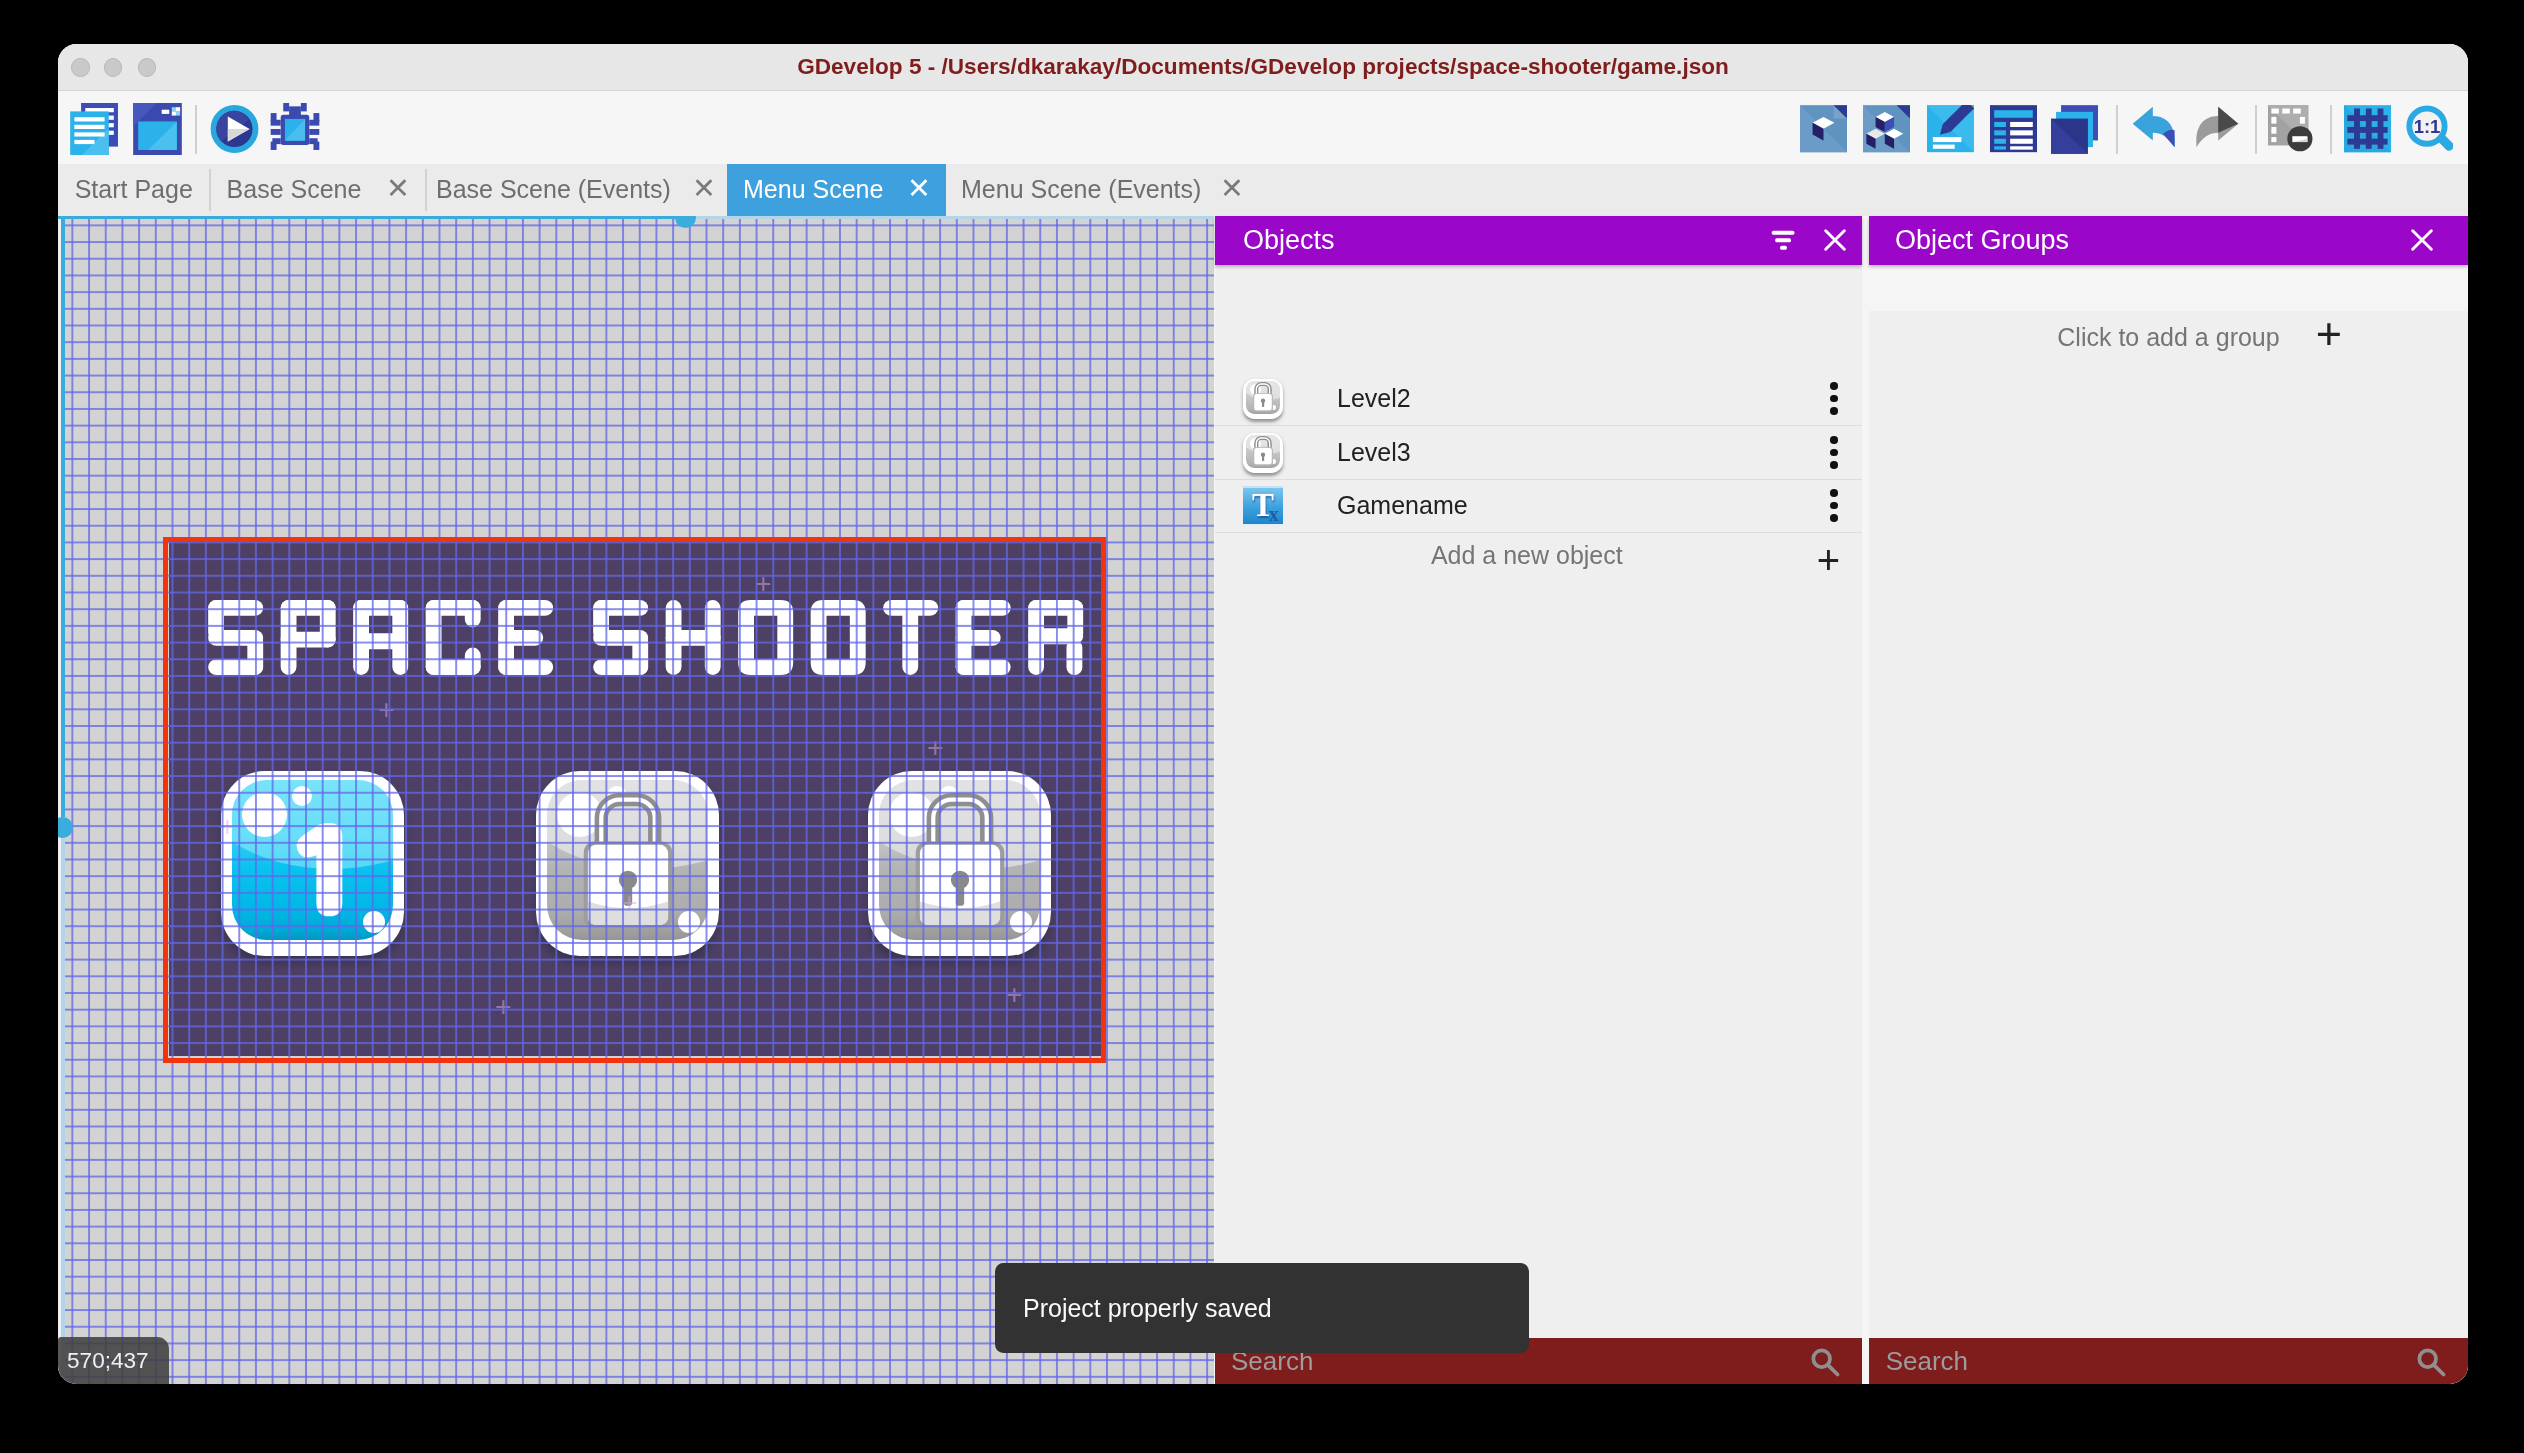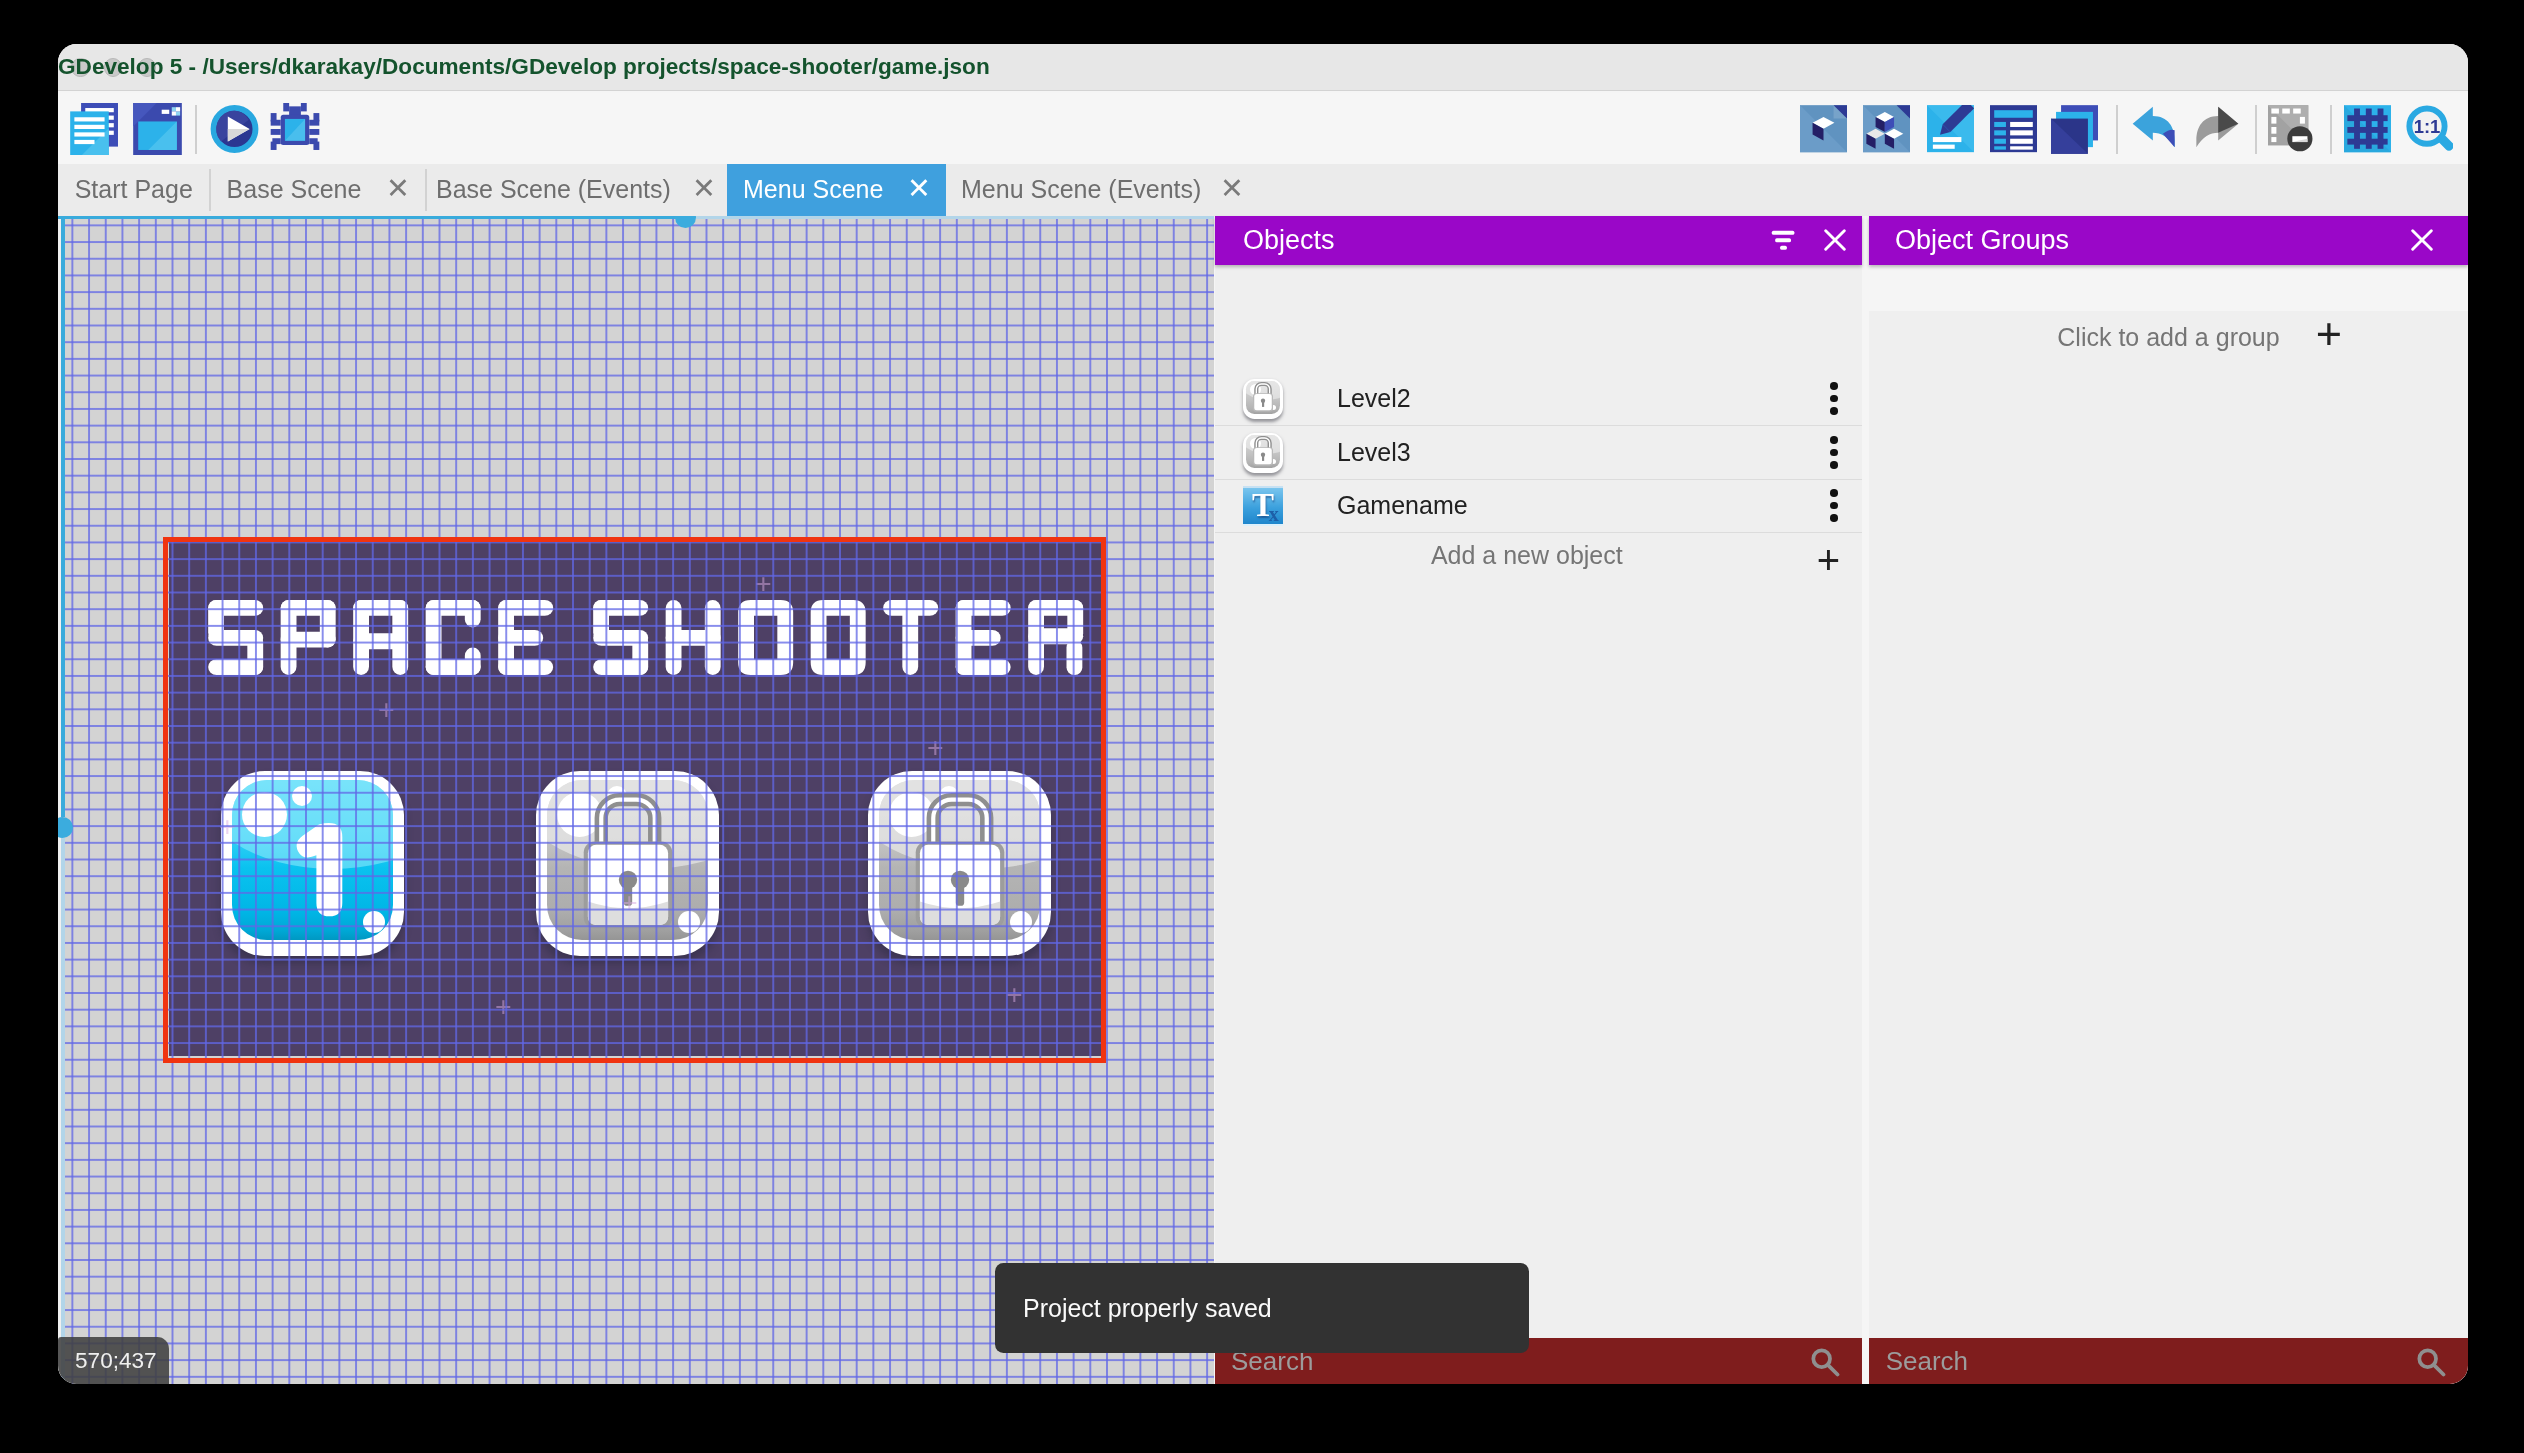--- a/index.html
+++ b/index.html
@@ -7,21 +7,21 @@
   font-family:"Liberation Sans", sans-serif; }
 #window { position:absolute; left:58px; top:44px; width:2410px; height:1340px;
   border-radius:18.4px; background:#f5f5f5; overflow:hidden; }
 
 
 #titlebar { position:absolute; left:0; top:0; width:100%; height:47px;
   background:#e7e7e7; border-bottom:1.7px solid #d3d3d3; }
 #titlebar .light { position:absolute; top:14.2px; width:18.4px; height:18.4px;
   border-radius:50%; background:#c9c9c9; border:0.8px solid #b8b8b8; }
 #title-text { position:absolute; left:0; top:0; width:100%; height:47px;
-  line-height:45px; text-align:left; font-size:22.6px; font-weight:bold; color:#14532d; }
+  line-height:45px; text-align:center; font-size:22.6px; font-weight:bold; color:#7f1d1d; }
 
 
 #toolbar { position:absolute; left:0; top:49px; width:100%; height:71px; background:#f6f6f6; }
 .tbsep { position:absolute; top:11.7px; width:1.7px; height:49px; background:#cfcfcf; }
 .ticon { position:absolute; top:11.7px; }
 
 
 #tabbar { position:absolute; left:0; top:120px; width:100%; height:52px; background:#ebebeb; }
 .tab { position:absolute; top:0; height:52px; font-size:25px; color:#6e6e6e; }
 .tab .lbl { position:absolute; top:0; height:52px; line-height:50px; }
@@ -47,21 +47,21 @@
 #hsb-dark  { position:absolute; left:0; top:-0.8px; width:618px; height:4.2px; background:#39abdc; z-index:7;}
 #hsb-light { position:absolute; left:638px; top:-0.8px; width:518px; height:4.2px; background:#b2d5e9; z-index:7;}
 #hsb-dot   { position:absolute; left:617px; top:-9.2px; width:21px; height:21px; border-radius:50%; background:#3bacde; z-index:7;}
 #vsb-dark  { position:absolute; left:2.5px; top:1.7px; width:4.2px; height:599px; background:#39abdc; z-index:7;}
 #vsb-light { position:absolute; left:2.5px; top:621px; width:4.2px; height:548px; background:#b2d5e9; z-index:7;}
 #vsb-dot   { position:absolute; left:-5.9px; top:601px; width:21px; height:21px; border-radius:50%; background:#3bacde; z-index:7;}
 
 
 #coords { position:absolute; left:0; top:1121px; width:111px; height:48px;
   background:rgba(64,64,64,0.88); border-radius:3.3px 11.7px 0 0; z-index:8;
-  color:#efefef; font-size:22.6px; line-height:47px; padding-left:17px; }
+  color:#efefef; font-size:22.6px; line-height:47px; padding-left:9px; }
 
 
 .panel-hdr { position:absolute; top:172px; height:49px; background:#9a07c8;
   color:#fff; z-index:4; box-shadow:0 1.7px 3.3px rgba(0,0,0,0.25); }
 .panel-hdr .ttl { position:absolute; left:28px; top:0; height:49px; line-height:48px; font-size:27px; }
 .panel-body { position:absolute; top:221px; height:1073px; background:#efefef; z-index:2; }
 #objects-body { left:1157px; width:647px; }
 #og-body { left:1811px; width:599px;margin-top:46px; }
 .row { position:absolute; left:0; width:100%; height:54px; border-bottom:1.7px solid #dcdcdc; }
 .row .icon { position:absolute; left:28px; top:6.7px; width:40px; height:40px; }

